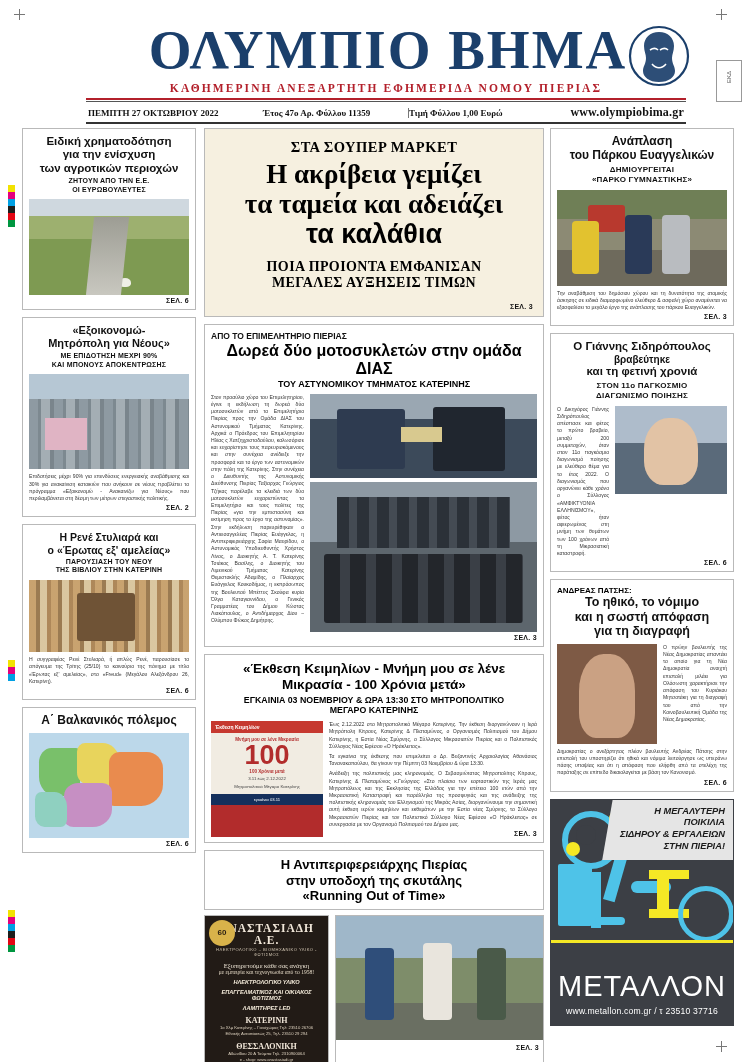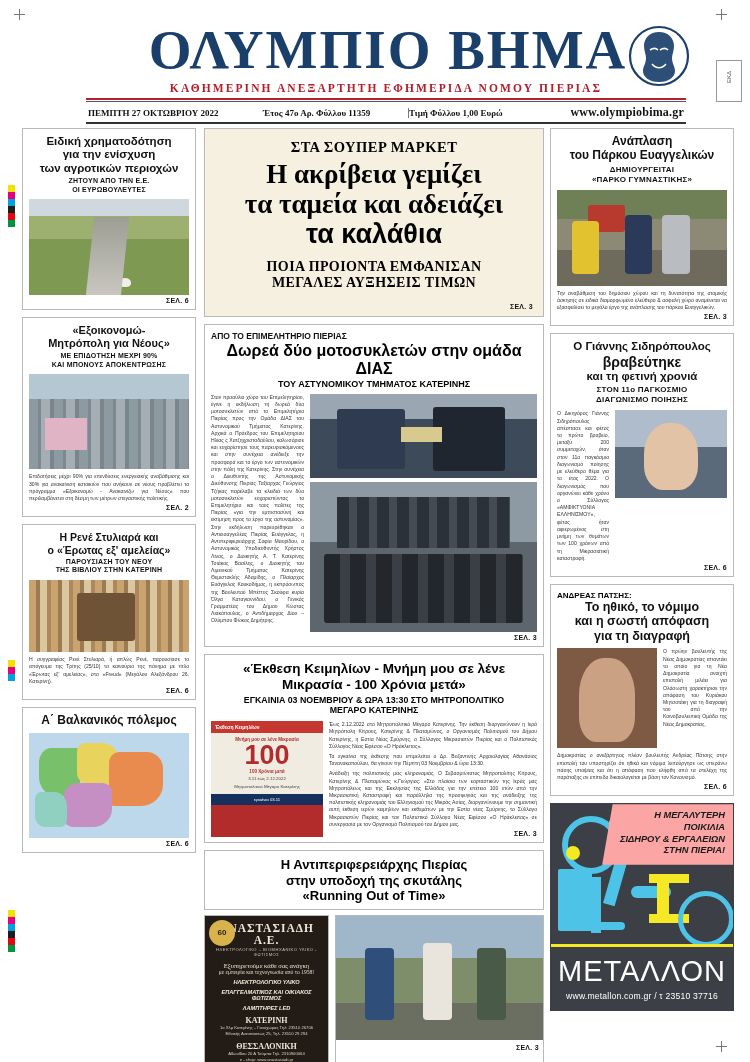--- a/index.html
+++ b/index.html
@@ -115,25 +115,25 @@
   .poster .ptop{background:#c6382f;font-size:5px;padding:3px 4px;font-weight:bold;}
   .poster .pmid{background:#f1ece2;color:#333;padding:4px;}
   .poster .pnum{font-size:27px;font-weight:bold;text-align:center;color:#b22c2c;line-height:1;}
   .poster .ptxt{font-size:4.4px;line-height:1.35;text-align:center;margin-top:2px;color:#444;}
   .poster .pbot{background:#15305c;font-size:4.2px;padding:3px 4px;text-align:center;}
 
   
   .metallon{background:#3c3f45;position:relative;overflow:hidden;}
   .met-art{height:140px;position:relative;overflow:hidden;background:#3c3f45;}
   .met-art i{position:absolute;display:block;}
-  .met-yellow{position:absolute;right:0;top:0;width:62%;background:#fca5a5;color:#1b1b1b;
+  .met-yellow{position:absolute;right:0;top:0;width:62%;background:#e5e5e5;color:#1b1b1b;
      padding:6px 8px 8px 10px;text-align:right;font-weight:bold;font-size:9.3px;line-height:1.25;
      clip-path:polygon(8% 0,100% 0,100% 100%,0 100%);font-style:italic;}
   .met-bar{height:3px;background:#f5e825;}
-  .met-foot{background:#3c3f45;padding:8px 0 9px 0;text-align:center;}
+  .met-foot{background:#3c3f45;padding:8px 0 9px 0;text-align:center;margin-top:19px;}
   .met-logo{color:#fff;font-size:29px;letter-spacing:1px;font-weight:300;font-family:"Liberation Sans",sans-serif;}
   .met-url{color:#fff;font-size:8.6px;margin-top:3px;letter-spacing:.2px;}
 
   
   .anast{background:#221b16;color:#f0e6d8;position:relative;overflow:hidden;padding:6px 6px 8px 6px;}
   .anast .a-top{font-family:"Liberation Serif",serif;font-weight:bold;font-size:11.5px;text-align:center;letter-spacing:1px;}
   .anast .a-sub{font-size:4.1px;text-align:center;letter-spacing:.5px;color:#cfc3b0;margin-top:1px;}
   .anast .a-l1{font-family:"Liberation Serif",serif;font-size:6.6px;text-align:center;margin-top:5px;color:#efe6d6;}
   .anast .a-l2{font-family:"Liberation Serif",serif;font-size:5.6px;text-align:center;color:#e5dac6;}
   .anast .a-it{font-style:italic;font-weight:bold;font-size:5.6px;text-align:center;margin-top:4px;color:#f3ead9;}
@@ -369,21 +369,21 @@
             <span class="p1"></span>
             <span class="p2"></span>
             <span class="p3"></span>
         </div>
         <div class="body-t" style="margin-top:4px;">Την αναβάθμιση του δημόσιου χώρου και τη δυνατότητα της ατομικής άσκησης σε ειδικά διαμορφωμένο ελεύθερο &amp; ασφαλή χώρο αναμένεται να εξασφαλίσει το μεγάλο έργο της ανάπλασης του πάρκου Ευαγγελικών.</div>
         <div class="sel">ΣΕΛ. 3</div>
       </div>
 
       <div class="box pad">
         <div class="hl" style="font-size:11.5px;">Ο Γιάννης Σιδηρόπουλος</div>
-        <div class="hl" style="font-size:14px;">βραβεύτηκε</div>
+        <div class="hl" style="font-size:10px;">βραβεύτηκε</div>
         <div class="hl" style="font-size:11.5px;">και τη φετινή χρονιά</div>
         <div class="sub" style="margin-top:2px;font-size:8px;">ΣΤΟΝ 11ο ΠΑΓΚΟΣΜΙΟ</div>
         <div class="sub" style="font-size:8px;">ΔΙΑΓΩΝΙΣΜΟ ΠΟΙΗΣΗΣ</div>
         <div class="twocol" style="margin-top:5px;">
           <div style="width:52px;">
             <div class="body-t">Ο Δικηγόρος Γιάννης Σιδηρόπουλος απέσπασε και φέτος το πρώτο βραβείο, μεταξύ 200 συμμετοχών, όταν στον 11ο παγκόσμιο διαγωνισμό ποίησης με ελεύθερο θέμα για το έτος 2022. Ο διαγωνισμός που οργανώνει κάθε χρόνο ο Σύλλογος «ΑΜΦΙΚΤΥΟΝΙΑ ΕΛΛΗΝΙΣΜΟΥ», φέτος ήταν αφιερωμένος στη μνήμη των θυμάτων των 100 χρόνων από τη Μικρασιατική καταστροφή.</div>
           </div>
           <div style="flex:1;">
             <div class="ph-portrait"></div>
           </div>

